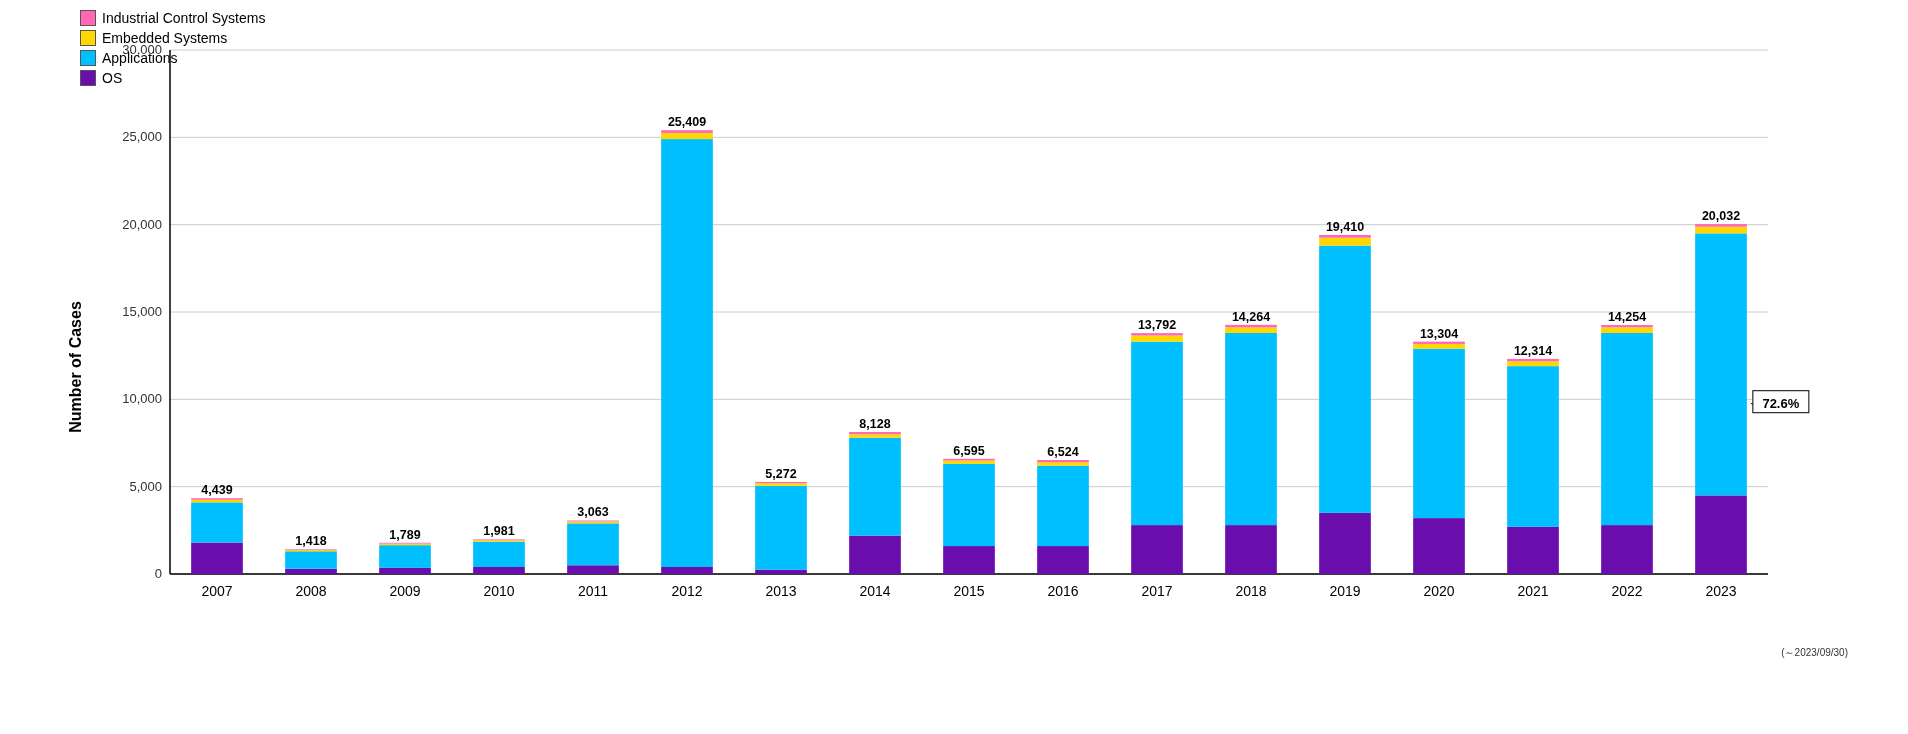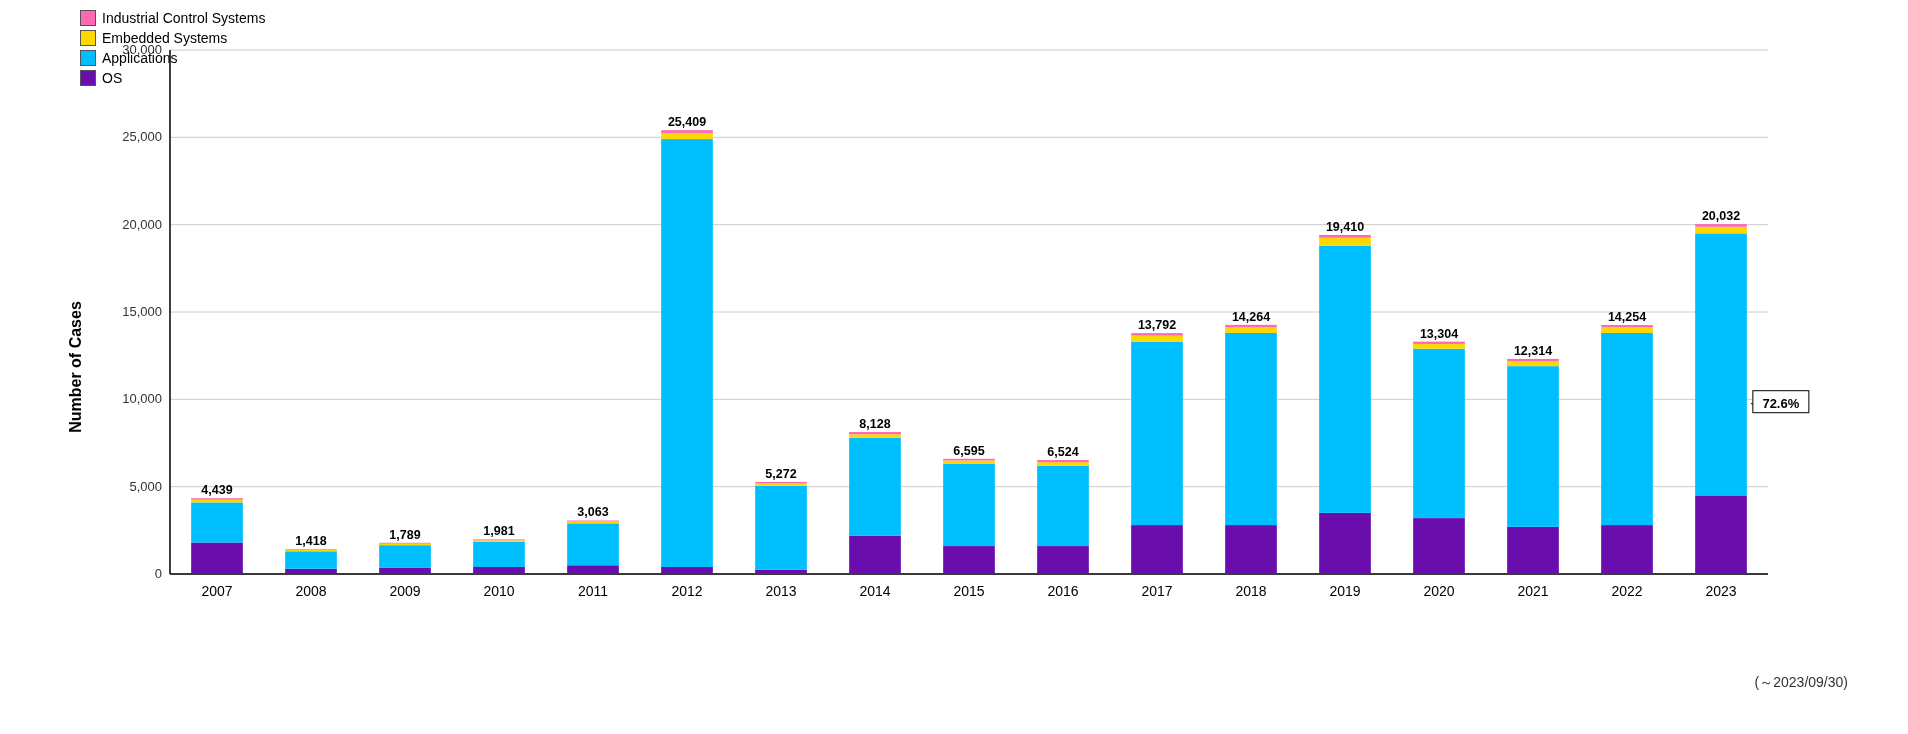--- a/index.html
+++ b/index.html
@@ -20,23 +20,23 @@
       text-align: center;
       font-size: 22px;
       font-weight: bold;
       position: absolute;
       bottom: 18px;
       left: 0;
       right: 0;
     }
     .date-note {
       position: absolute;
-      bottom: 42px;
+      bottom: 74px;
       right: 60px;
-      font-size: 14px;
+      font-size: 10px;
       color: #333;
     }
     .y-axis-label {
       position: absolute;
       left: 10px;
       top: 50%;
       transform: translateY(-50%) rotate(-90deg);
       font-size: 16px;
       font-weight: bold;
       white-space: nowrap;

